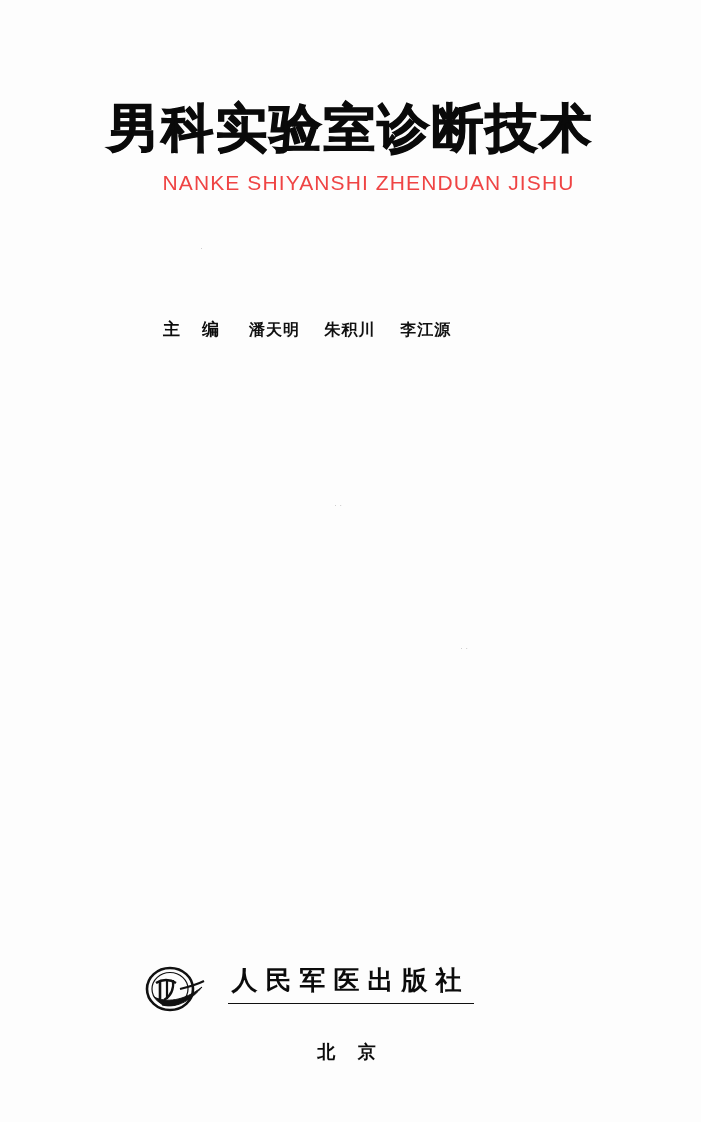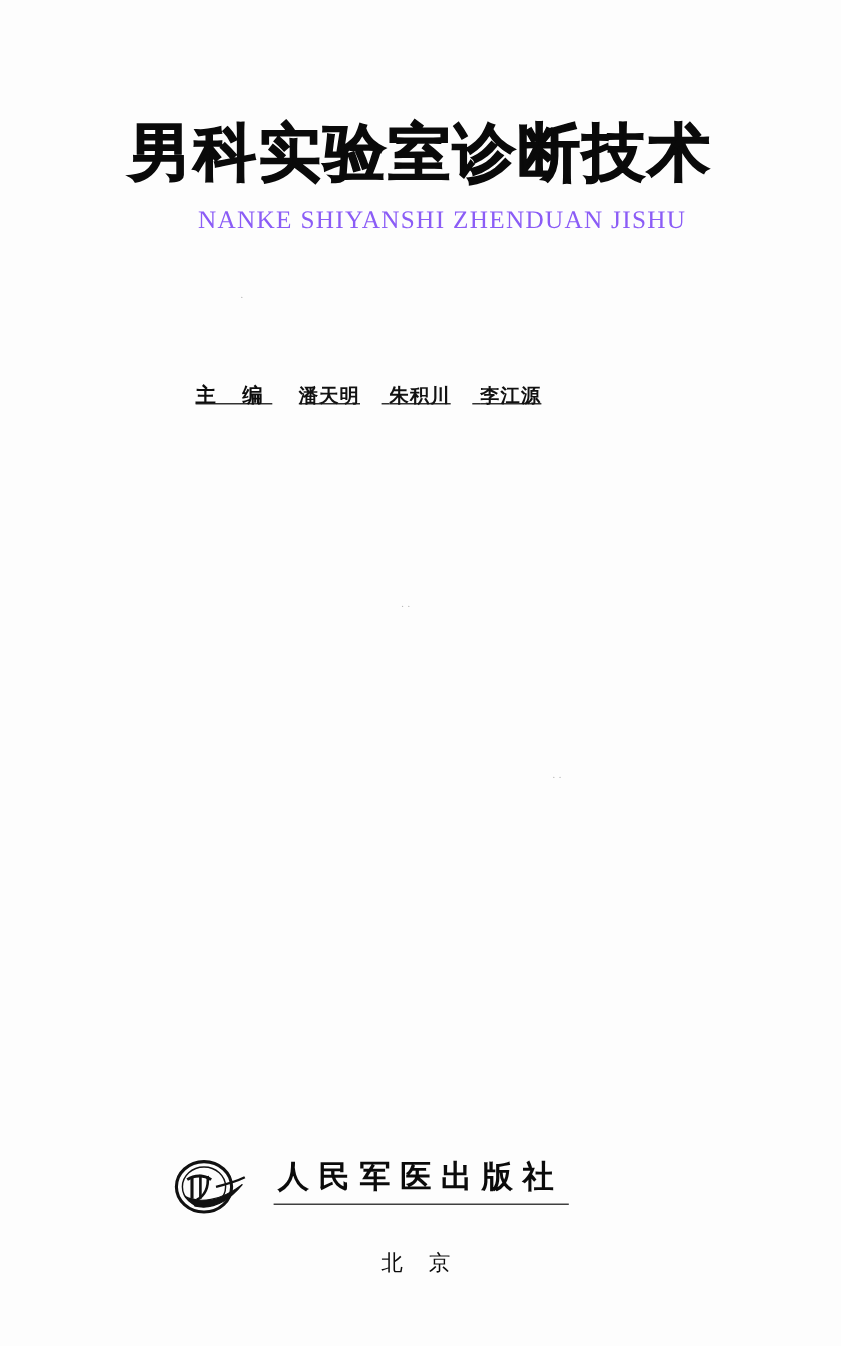--- a/index.html
+++ b/index.html
@@ -34,35 +34,34 @@
     font-size: 52px;
     font-weight: 700;
     letter-spacing: 2px;
     line-height: 1.1;
     color: #0a0a0a;
     -webkit-text-stroke: 1.1px #0a0a0a;
     white-space: nowrap;
   }
   .pinyin-title {
     margin-top: 14px;
-    font-family: Liberation Serif, serif;
+    font-family: Liberation Sans, sans-serif;
     font-size: 21px;
     letter-spacing: 1.1px;
-    color: #8b5cf6;
+    color: #ef4444;
     white-space: nowrap;
     padding-left: 36px;
   }
 
   
   .editors {
     position: absolute;
     top: 318px;
     left: 0;
     width: 701px;
-    text-decoration: underline;
   }
   .editor-row {
     display: flex;
     align-items: baseline;
     justify-content: flex-start;
     margin: 0 0 22px 0;
     padding-left: 163px;
     font-family: "DejaVu Sans", "Liberation Sans", sans-serif;
   }
   .editor-role {
@@ -137,21 +136,21 @@
     height: 56px;
   }
   .city {
     position: absolute;
     bottom: 58px;
     left: 0;
     width: 701px;
     text-align: center;
     font-family: "DejaVu Sans", "Liberation Sans", sans-serif;
     font-size: 18px;
-    font-weight: 400;
+    font-weight: 700;
     letter-spacing: 8px;
     color: #0b0b0b;
   }
 </style>
 </head>
 <body>
 
 <div class="page">
 
   <div class="title-block">

